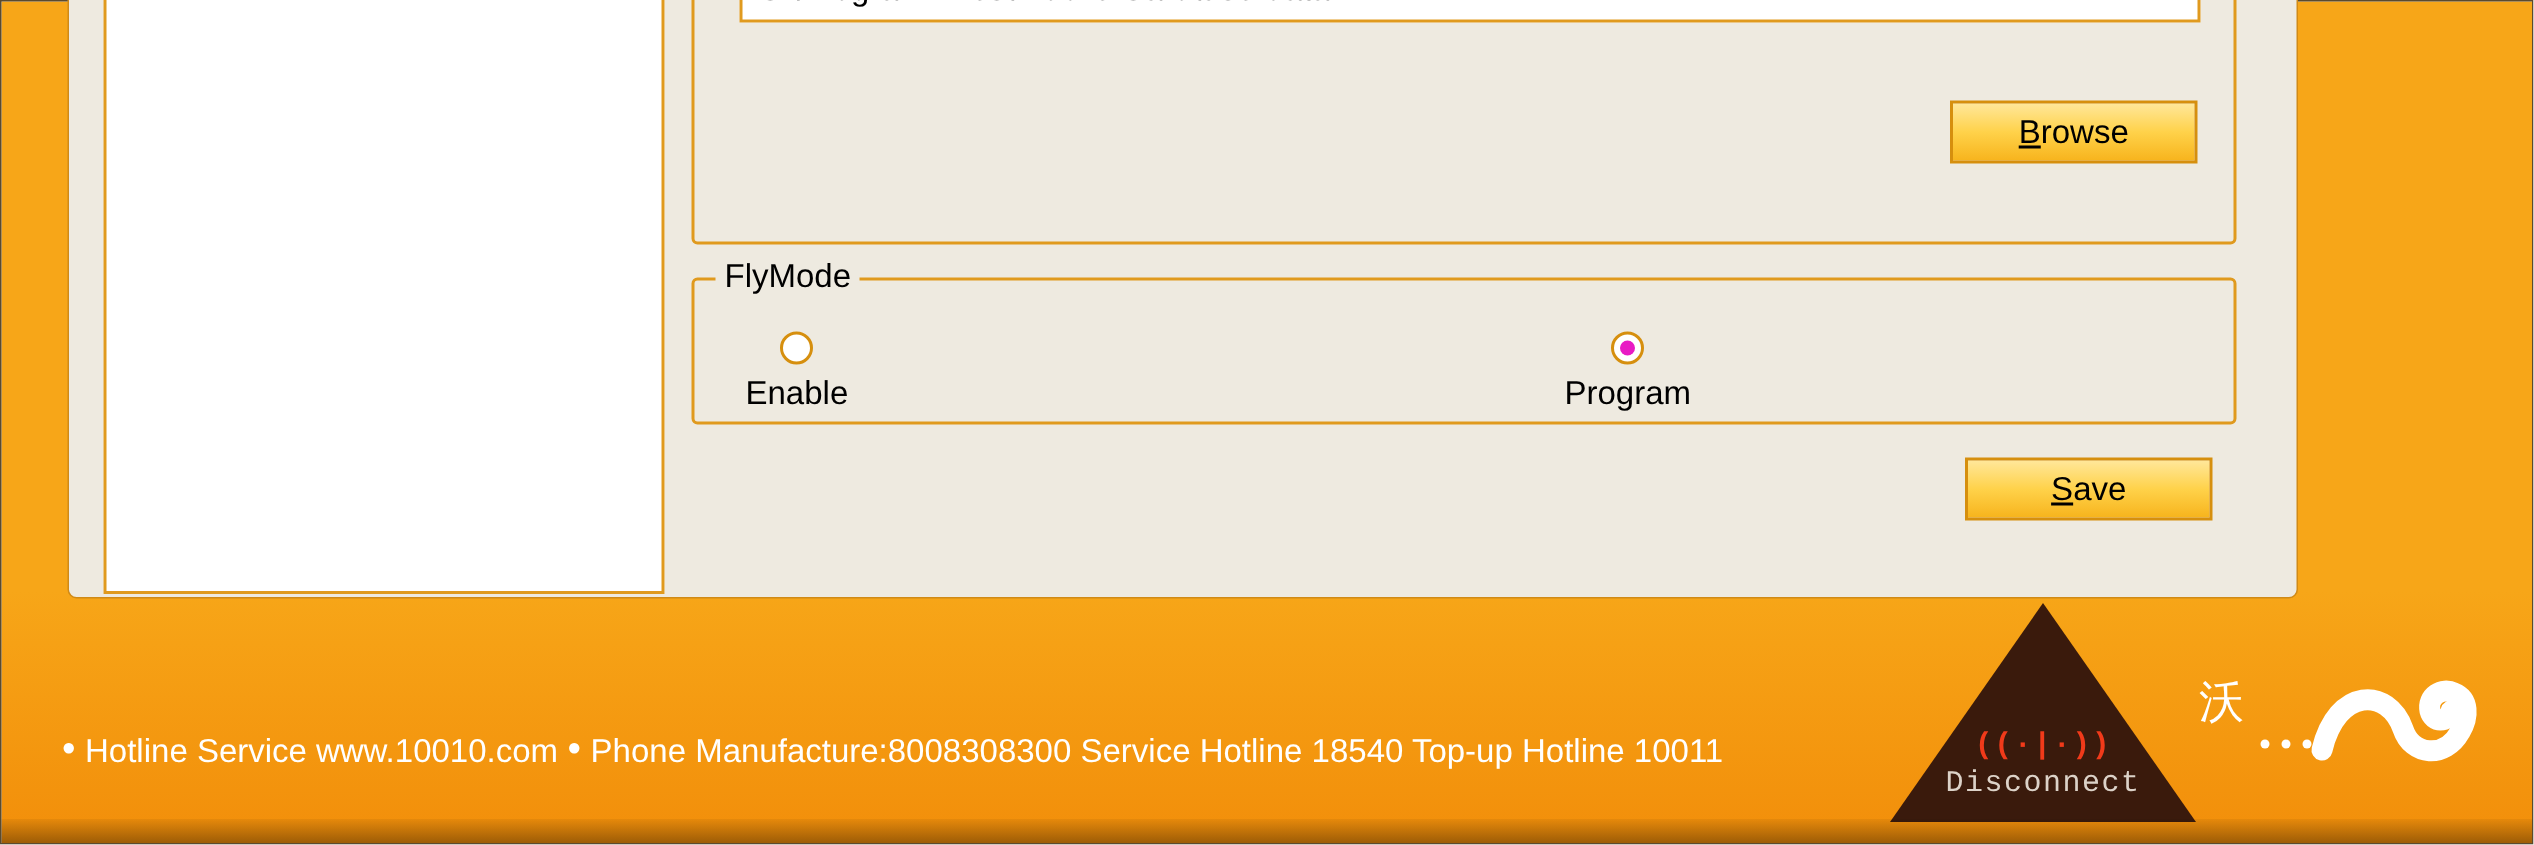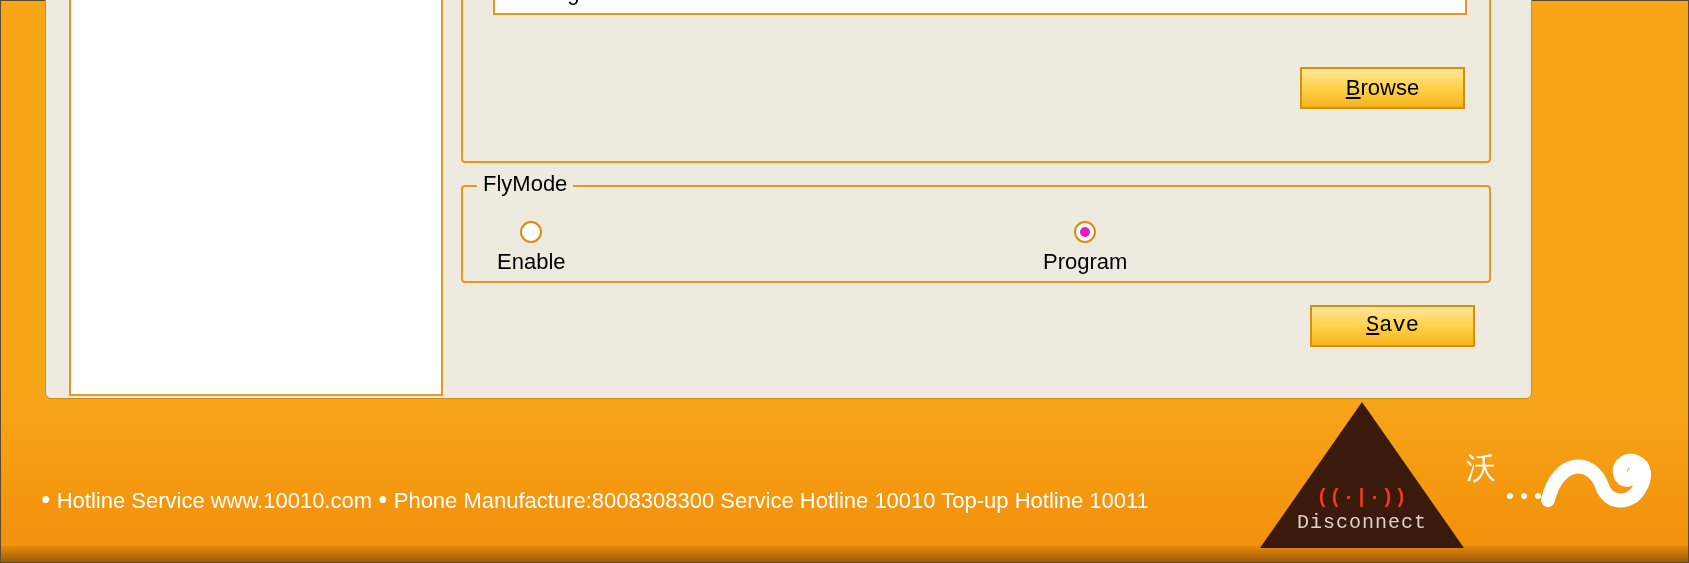--- a/index.html
+++ b/index.html
@@ -98,21 +98,21 @@
     display: inline-flex;
     align-items: center; justify-content: center;
   }
   .radio-dot {
     width: 10px; height: 10px;
     border-radius: 50%;
     background: #e81ac4;
   }
   .save-btn {
     position: absolute;
-    right: 36px; top: 324px; font-family: Liberation Mono, monospace;
+    right: 36px; top: 324px;
   }
   .footer-bar {
     position: absolute;
     left: 0; bottom: 48px;
     width: 100%;
     padding-left: 40px;
     color: #ffffff;
     font-size: 22px;
     display: flex;
     align-items: center;
@@ -192,21 +192,21 @@
 
     <button class="btn save-btn"><span class="ul">S</span><span>ave</span></button>
 
   </div>
 
   <div class="footer-bar">
     <span class="bullet">●</span>
     <span>Hotline Service</span>
     <a>www.10010.com</a>
     <span class="bullet">●</span>
-    <span>Phone Manufacture:8008308300 Service Hotline 10010 Top-up Hotline 10011</span>
+    <span>Phone Manufacture:8008308300 Service Hotline 18540 Top-up Hotline 10011</span>
   </div>
 
   <div class="triangle"></div>
   <div class="tri-content">
     <span class="signal-icon">((·|·))</span><br>
     <span>Disconnect</span>
   </div>
 
   <div class="wo-logo">
     <svg viewBox="0 0 190 80" width="190" height="80">

